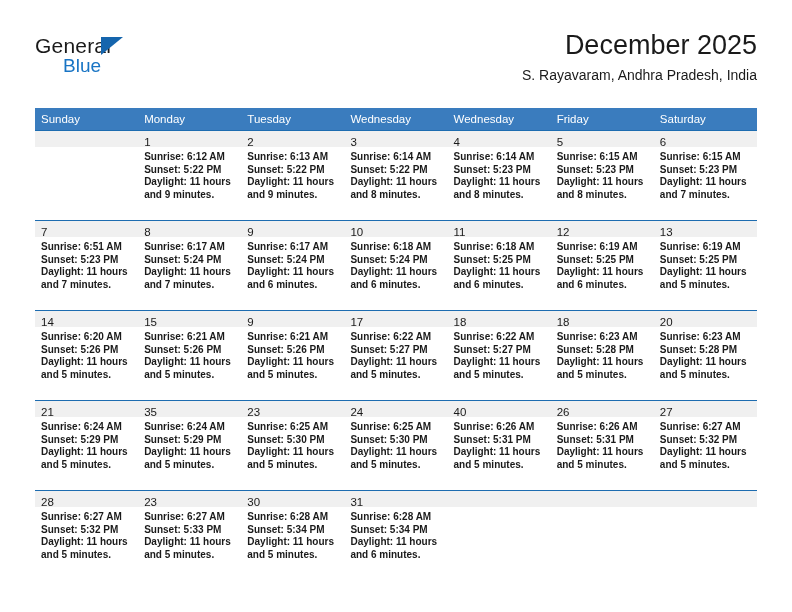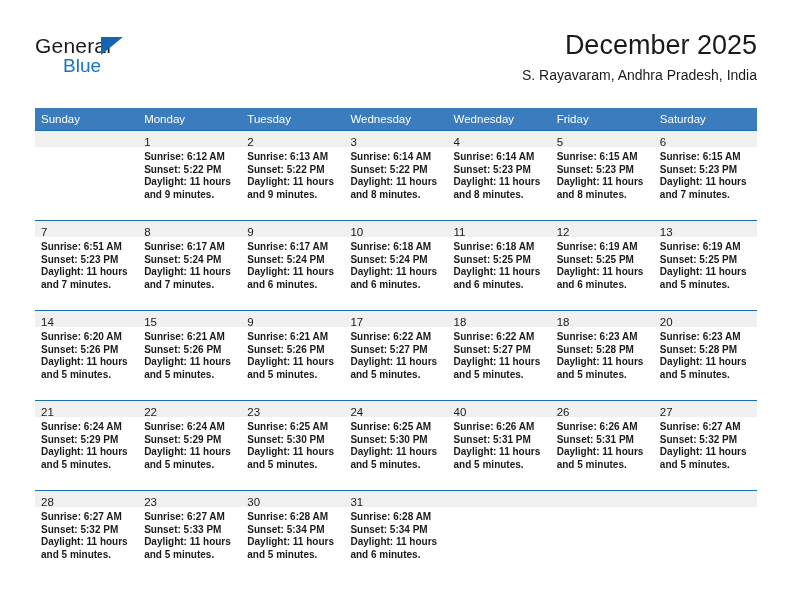--- a/index.html
+++ b/index.html
@@ -418,21 +418,21 @@
               <div class="details">
                 <div>Sunrise: 6:24 AM</div>
                 <div>Sunset: 5:29 PM</div>
                 <div>Daylight: 11 hours</div>
                 <div>and 5 minutes.</div>
               </div>
             </div>
           </td>
           <td>
             <div class="cell">
-              <div class="daynum-band"><span class="daynum">22</span></div>
+              <div class="daynum-band"><span class="daynum">35</span></div>
               <div class="details">
                 <div>Sunrise: 6:24 AM</div>
                 <div>Sunset: 5:29 PM</div>
                 <div>Daylight: 11 hours</div>
                 <div>and 5 minutes.</div>
               </div>
             </div>
           </td>
           <td>
             <div class="cell">

